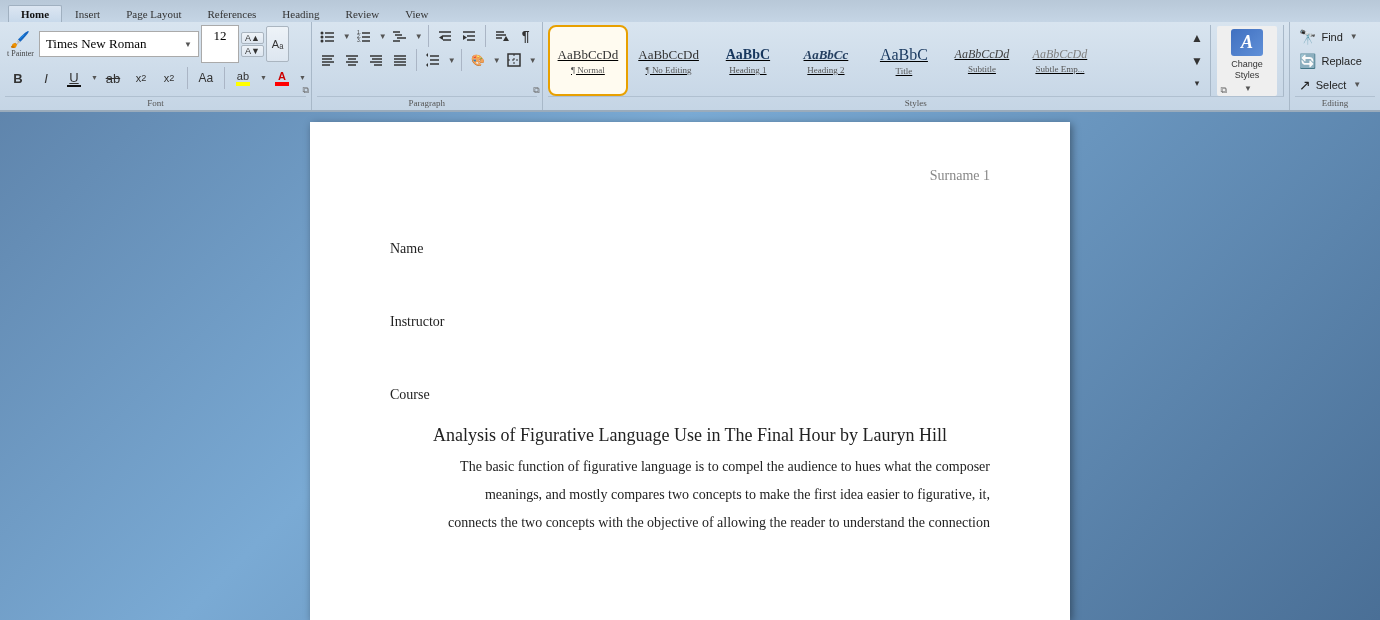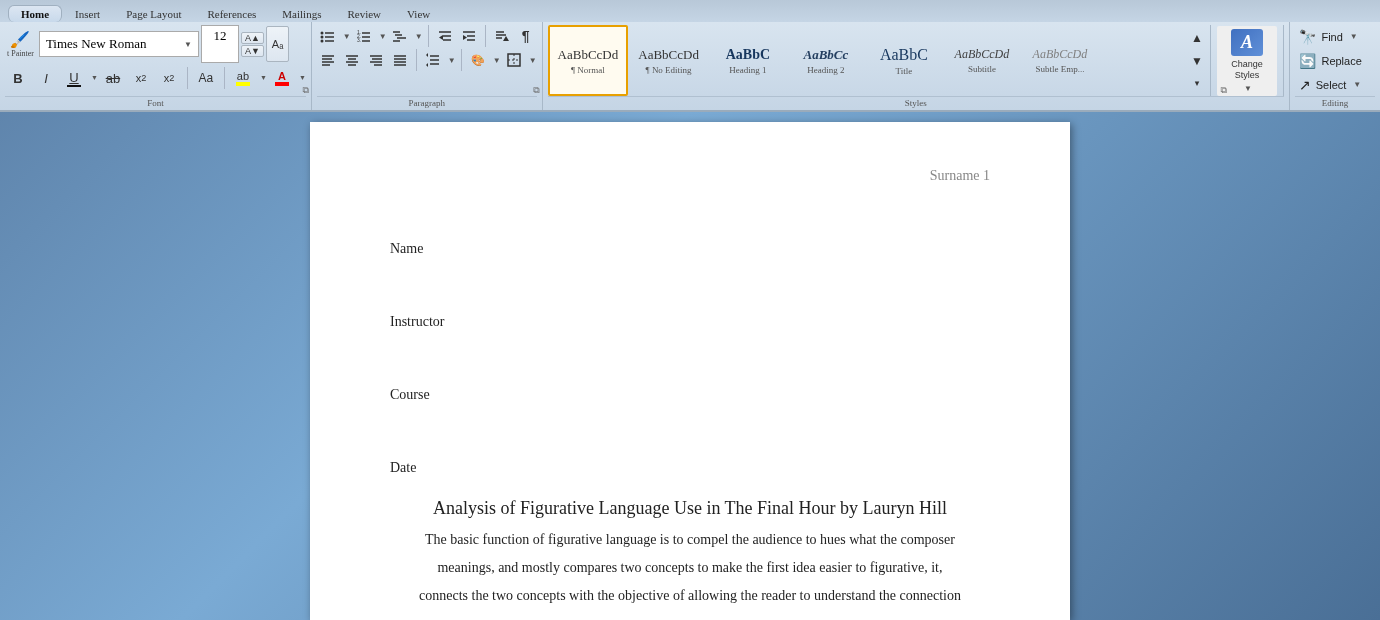--- a/index.html
+++ b/index.html
@@ -115,21 +115,21 @@
 
     .doc-title {
       text-align: center;
       font-size: 18px;
       margin-top: 8px;
       margin-bottom: 0;
     }
 
     .doc-body {
       font-size: 14px;
-      text-align: center;
+      text-align: right;
       margin-top: 0;
     }
 
     .align-btn {
       background: transparent;
       border: 1px solid transparent;
       width: 22px;
       height: 22px;
       display: flex;
       align-items: center;
@@ -202,21 +202,20 @@
       border-bottom: none;
       cursor: pointer;
       color: #333;
       border-radius: 2px 2px 0 0;
     }
     .rtab.active {
       background: linear-gradient(to bottom, #dce6f2, #c8d9eb);
       border-color: #a0b0c0;
       color: #111;
       font-weight: bold;
-      border-radius: 6px;
     }
 
     .ribbon-full-body {
       display: flex;
       height: 88px;
       padding: 0;
     }
 
     .rib-group {
       display: flex;
@@ -269,22 +268,23 @@
 
     .style-card {
       display: flex;
       flex-direction: column;
       align-items: center;
       justify-content: center;
       padding: 4px 8px;
       cursor: pointer;
       min-width: 78px;
       border: 2px solid transparent;
-      border-radius: 2px;
+      border-radius: 8px;
       gap: 2px;
+      text-decoration: underline;
     }
     .style-card.selected { border-color: #e8a000; background: #fffbf0; }
 
     .style-preview { font-size: 13px; }
     .style-sublabel { font-size: 9px; color: #555; }
     .edit-btn {
       background: transparent;
       border: none;
       cursor: pointer;
       display: flex;
@@ -299,21 +299,21 @@
   </style>
 </head>
 <body>
 
 <div class="ribbon-full">
   <div class="ribbon-full-top">
     <div class="rtab active">Home</div>
     <div class="rtab">Insert</div>
     <div class="rtab">Page Layout</div>
     <div class="rtab">References</div>
-    <div class="rtab">Mailings</div>
+    <div class="rtab">Heading</div>
     <div class="rtab">Review</div>
     <div class="rtab">View</div>
   </div>
 
   <div class="ribbon-full-body">
 
     <div class="rib-group" style="min-width:200px;">
       <div class="rib-group-top" style="flex-direction:column; gap:2px; align-items:flex-start;">
 
         <div style="display:flex; align-items:center; gap:3px; width:100%;">
@@ -586,23 +586,20 @@
 
     <div class="doc-line">
       <span>Name</span>
     </div>
     <div class="doc-line">
       <span>Instructor</span>
     </div>
     <div class="doc-line">
       <span>Course</span>
     </div>
-    <div class="doc-line">
-      <span>Date</span>
-    </div>
 
     <div class="doc-title">Analysis of Figurative Language Use in The Final Hour by Lauryn Hill</div>
 
     <div id="doc-paragraphs">
 
     <div class="doc-body">The basic function of figurative language is to compel the audience to hues what the composer</div>
         <div class="doc-body">meanings, and mostly compares two concepts to make the first idea easier to figurative, it,</div>
         <div class="doc-body">connects the two concepts with the objective of allowing the reader to understand the connection</div>
       </div>
   </div>

